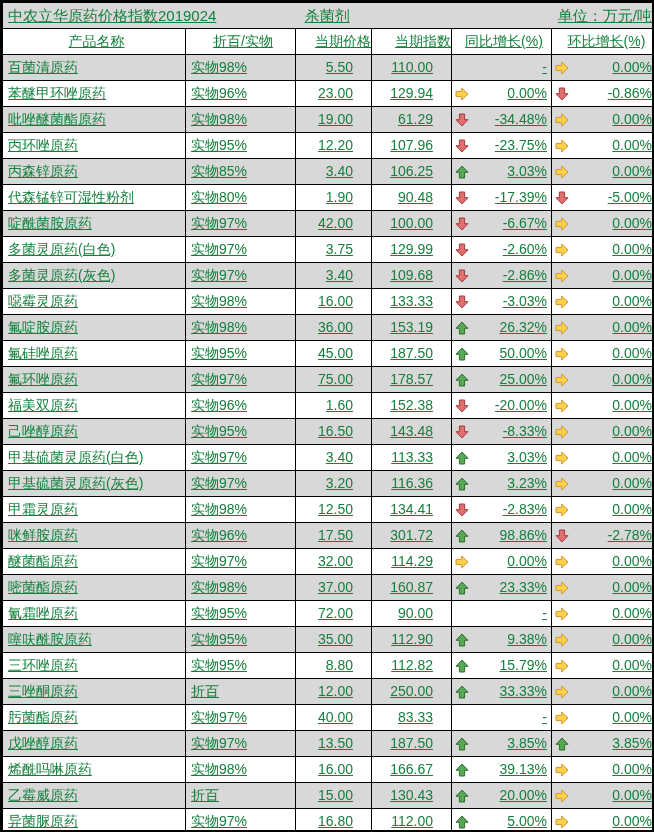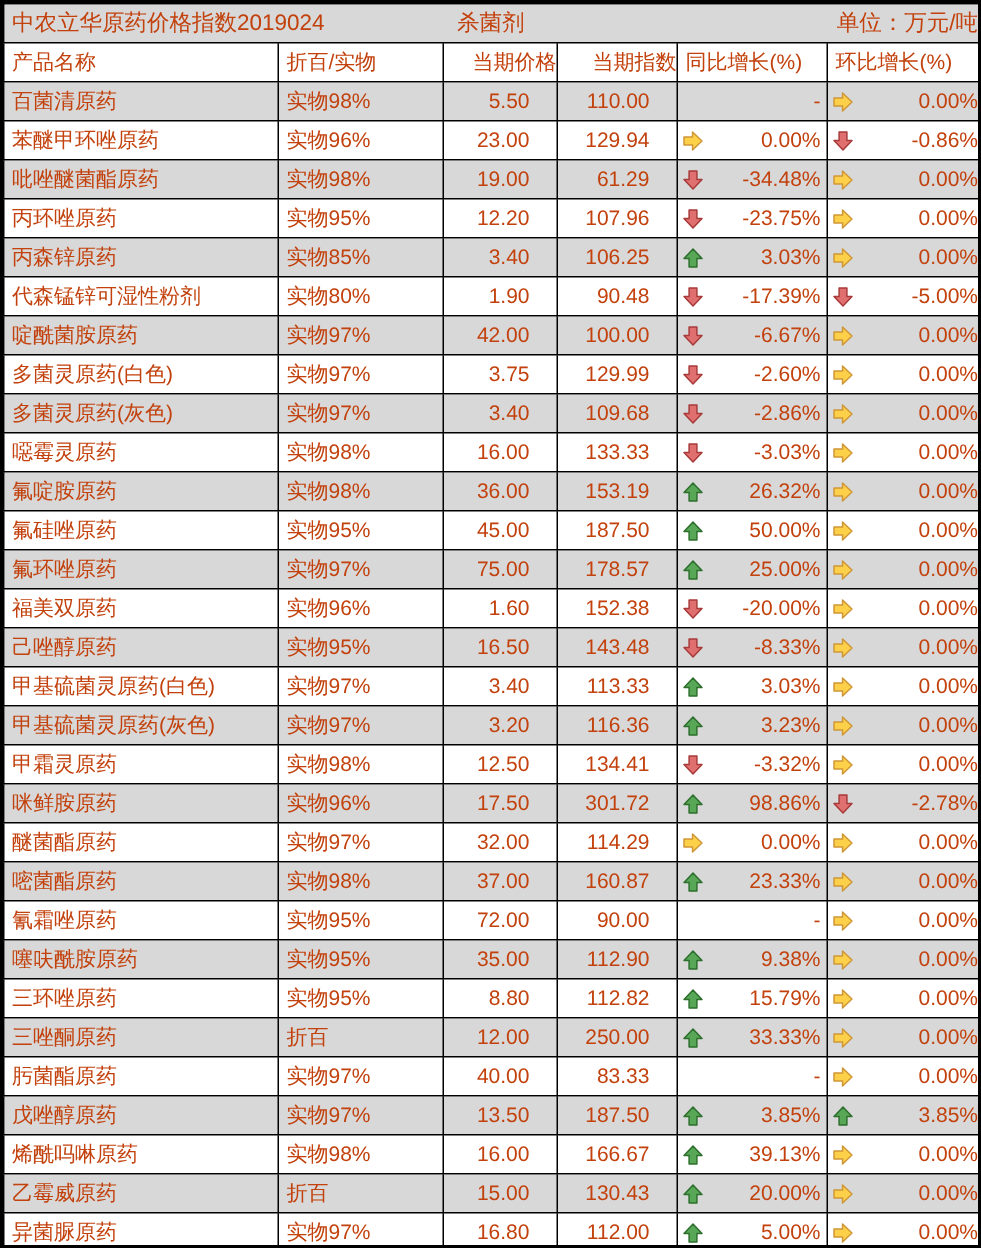--- a/index.html
+++ b/index.html
@@ -1,36 +1,36 @@
 <!DOCTYPE html>
 <html style="--stripe: #d8d8d8;"><head>
 <meta charset="utf-8">
 <style>
   html,body{margin:0;padding:0;background:#fff;}
   .sheet{
     width:654px;height:832px;box-sizing:border-box;
     border:2px solid #000;background:#fff;
     font-family:"Liberation Sans","DejaVu Sans",sans-serif;
-    font-size:14px;color:#c2410c;overflow:hidden;
+    font-size:14px;color:#15803d;overflow:hidden;text-decoration:underline;
   }
   table{border-collapse:collapse;table-layout:fixed;width:654px;}
   col.c1{width:183px}col.c2{width:110px}col.c3{width:76px}
   col.c4{width:80px}col.c5{width:100px}col.c6{width:105px}
   td,th{
     border:1px solid #000;height:25px;padding:0;
     font-weight:normal;overflow:hidden;white-space:nowrap;
     font-size:14px;line-height:25px;
   }
   tr.striped td{background:var(--stripe,#d8d8d8);}
   .titlebar-cell{background:var(--stripe,#d8d8d8);}
   .titlebar{display:flex;justify-content:space-between;align-items:center;height:25px;font-size:15px;}
   .titlebar .t-left{padding-left:5px;}
   .titlebar .t-right{padding-right:4px;}
   .titlebar .t-mid{padding-right:120px;}
-  .h-left{text-align:left;padding-left:5px;}
+  .h-left{text-align:center;padding-left:5px;}
   .h-center{text-align:right;}
   .c-name,.c-spec{text-align:left;padding-left:5px;margin-top:24px;}
   .c-num{text-align:right;padding-right:18px;}
   .pctflex{display:flex;justify-content:space-between;align-items:center;height:25px;padding:0 4px 0 3px;}
   .arrow{width:15px;height:15px;display:flex;align-items:center;}
   .arrow svg{display:block;}
   .pctval{text-align:right;}
 </style>
 </head>
 <body>
@@ -508,21 +508,21 @@
           <td class="c-spec">实物98%</td>
           <td class="c-num">12.50</td>
           <td class="c-num">134.41</td>
           <td class="c-pct">
             <div class="pctflex">
               <span class="arrow">
                 <svg width="14" height="14" viewBox="0 0 14 14">
                   <path d="M7 13 L1 6.7 H4.4 V1 H9.6 V6.7 H13 Z" fill="#e07070" stroke="#a83a3a" stroke-width="1" stroke-linejoin="round"></path>
                 </svg>
               </span>
-              <span class="pctval">-3.32%</span>
+              <span class="pctval">-2.83%</span>
             </div>
           </td>
           <td class="c-pct">
             <div class="pctflex">
               <span class="arrow">
                 <svg width="14" height="14" viewBox="0 0 14 14">
                   <path d="M1 4.4 H6.7 V1 L13 7 L6.7 13 V9.6 H1 Z" fill="#fdd04a" stroke="#cf9737" stroke-width="1" stroke-linejoin="round"></path>
                 </svg>
               </span>
               <span class="pctval">0.00%</span>

